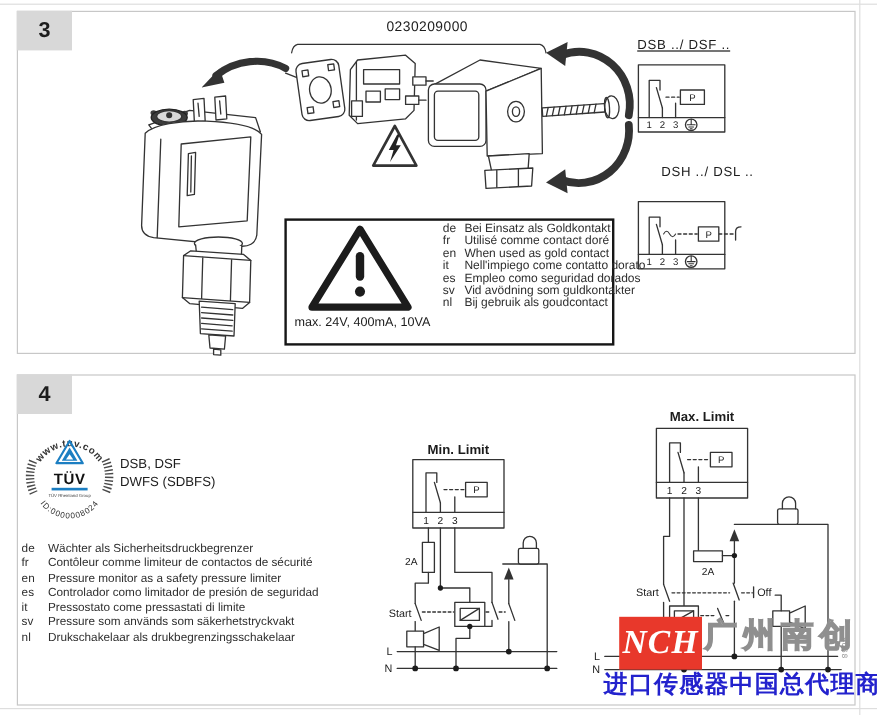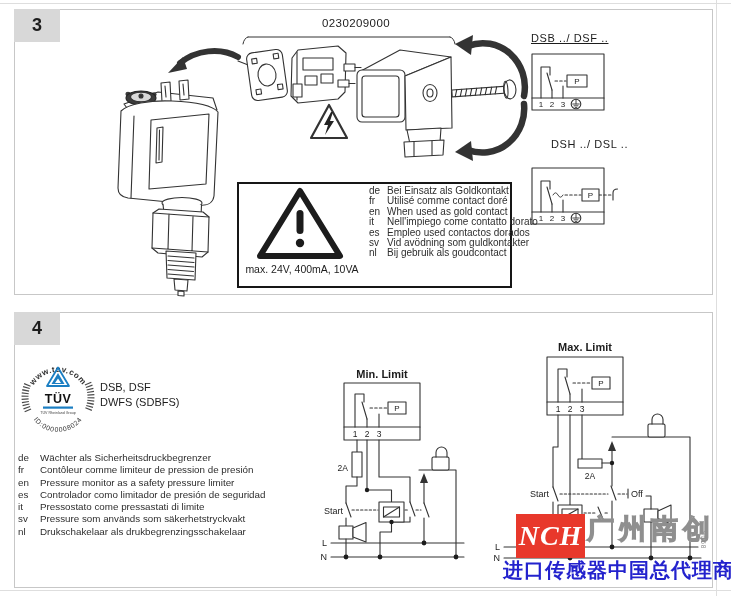--- a/index.html
+++ b/index.html
@@ -302,21 +302,21 @@
   <div class="abs label cktlabel" style="left:531px;top:32px;text-decoration:underline;">DSB ../ DSF ..</div>
   <div class="abs label cktlabel" style="left:531px;top:138px;margin-left:20px;">DSH ../ DSL ..</div>
 
   <div class="abs label rating" style="left:238px;top:263px;width:128px;">max. 24V, 400mA, 10VA</div>
 
   <div class="abs langs3" style="left:369px;top:186px;width:141px;">
     <div class="lrow"><span class="lcode">de</span><span>Bei Einsatz als Goldkontakt</span></div>
     <div class="lrow"><span class="lcode">fr</span><span>Utilisé comme contact doré</span></div>
     <div class="lrow"><span class="lcode">en</span><span>When used as gold contact</span></div>
     <div class="lrow"><span class="lcode">it</span><span>Nell'impiego come contatto dorato</span></div>
-    <div class="lrow"><span class="lcode">es</span><span>Empleo used contactos dorados</span></div>
+    <div class="lrow"><span class="lcode">es</span><span>Empleo como seguridad dorados</span></div>
     <div class="lrow"><span class="lcode">sv</span><span>Vid avödning som guldkontakter</span></div>
     <div class="lrow"><span class="lcode">nl</span><span>Bij gebruik als goudcontact</span></div>
   </div>
 
   <svg class="abs" style="left:18px;top:353px;z-index:4;" width="80" height="86" viewBox="0 0 80 86">
     <defs>
       <path id="arcTop" d="M 11,48 A 29,29 0 0 1 69,48"></path>
       <path id="arcBot" d="M 10,49 A 30,30 0 0 0 70,49"></path>
     </defs>
     <path d="M69.9,30.1 A33,33 0 0 1 69.9,57.9" stroke="#4a4a4a" stroke-width="7" fill="none" stroke-dasharray="1.2 1.7"></path>
@@ -333,21 +333,21 @@
     <text x="40" y="61" font-size="3.6" text-anchor="middle" fill="#444">TÜV Rheinland Group</text>
   </svg>
 
   <div class="abs label models" style="left:100px;top:380px;">
     <div>DSB, DSF</div>
     <div>DWFS (SDBFS)</div>
   </div>
 
   <div class="abs langs4" style="left:18px;top:452px;width:310px;">
     <div class="lrow"><span class="lcode">de</span><span>Wächter als Sicherheitsdruckbegrenzer</span></div>
-    <div class="lrow"><span class="lcode">fr</span><span>Contôleur comme limiteur de pression de presión</span></div>
+    <div class="lrow"><span class="lcode">fr</span><span>Contôleur comme limiteur de contactos de sécurité</span></div>
     <div class="lrow"><span class="lcode">en</span><span>Pressure monitor as a safety pressure limiter</span></div>
     <div class="lrow"><span class="lcode">es</span><span>Controlador como limitador de presión de seguridad</span></div>
     <div class="lrow"><span class="lcode">it</span><span>Pressostato come pressastati di limite</span></div>
     <div class="lrow"><span class="lcode">sv</span><span>Pressure som används som säkerhetstryckvakt</span></div>
     <div class="lrow"><span class="lcode">nl</span><span>Drukschakelaar als drukbegrenzingsschakelaar</span></div>
   </div>
 
   <div class="abs wm nchbox" style="left:516px;top:514px;">
     <span class="nchtxt">NCH</span>
   </div>

